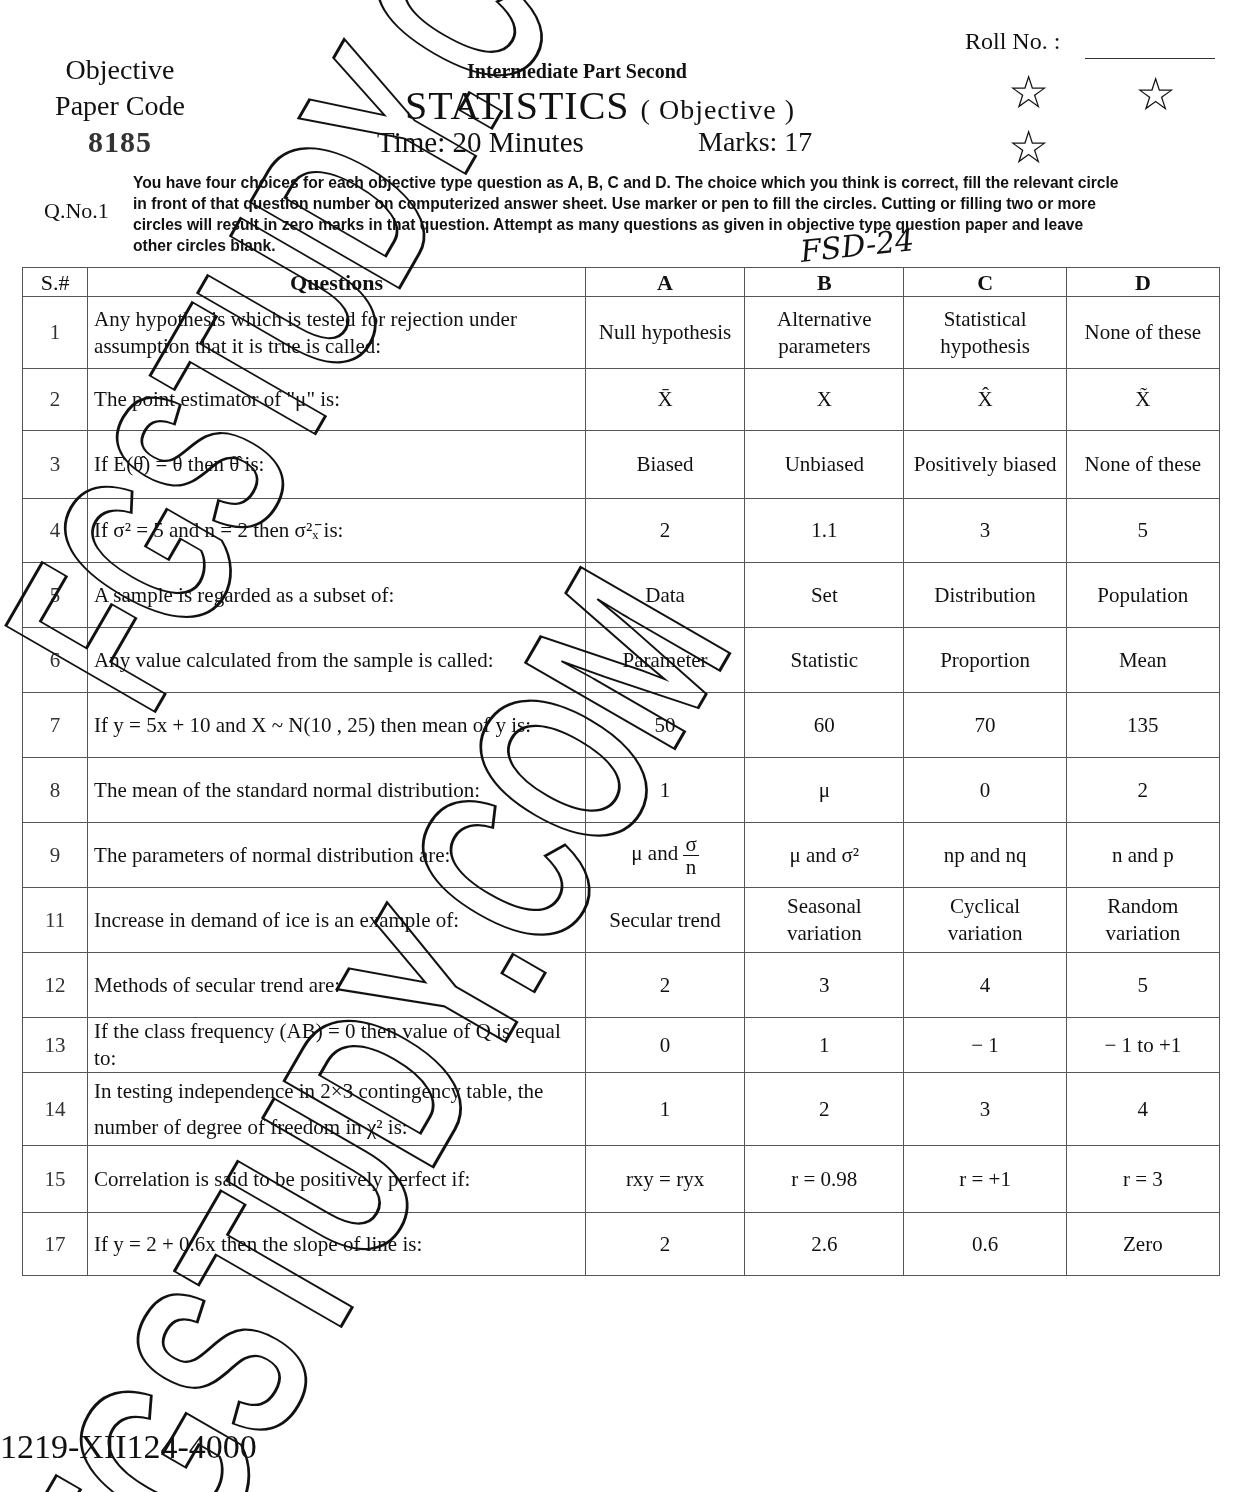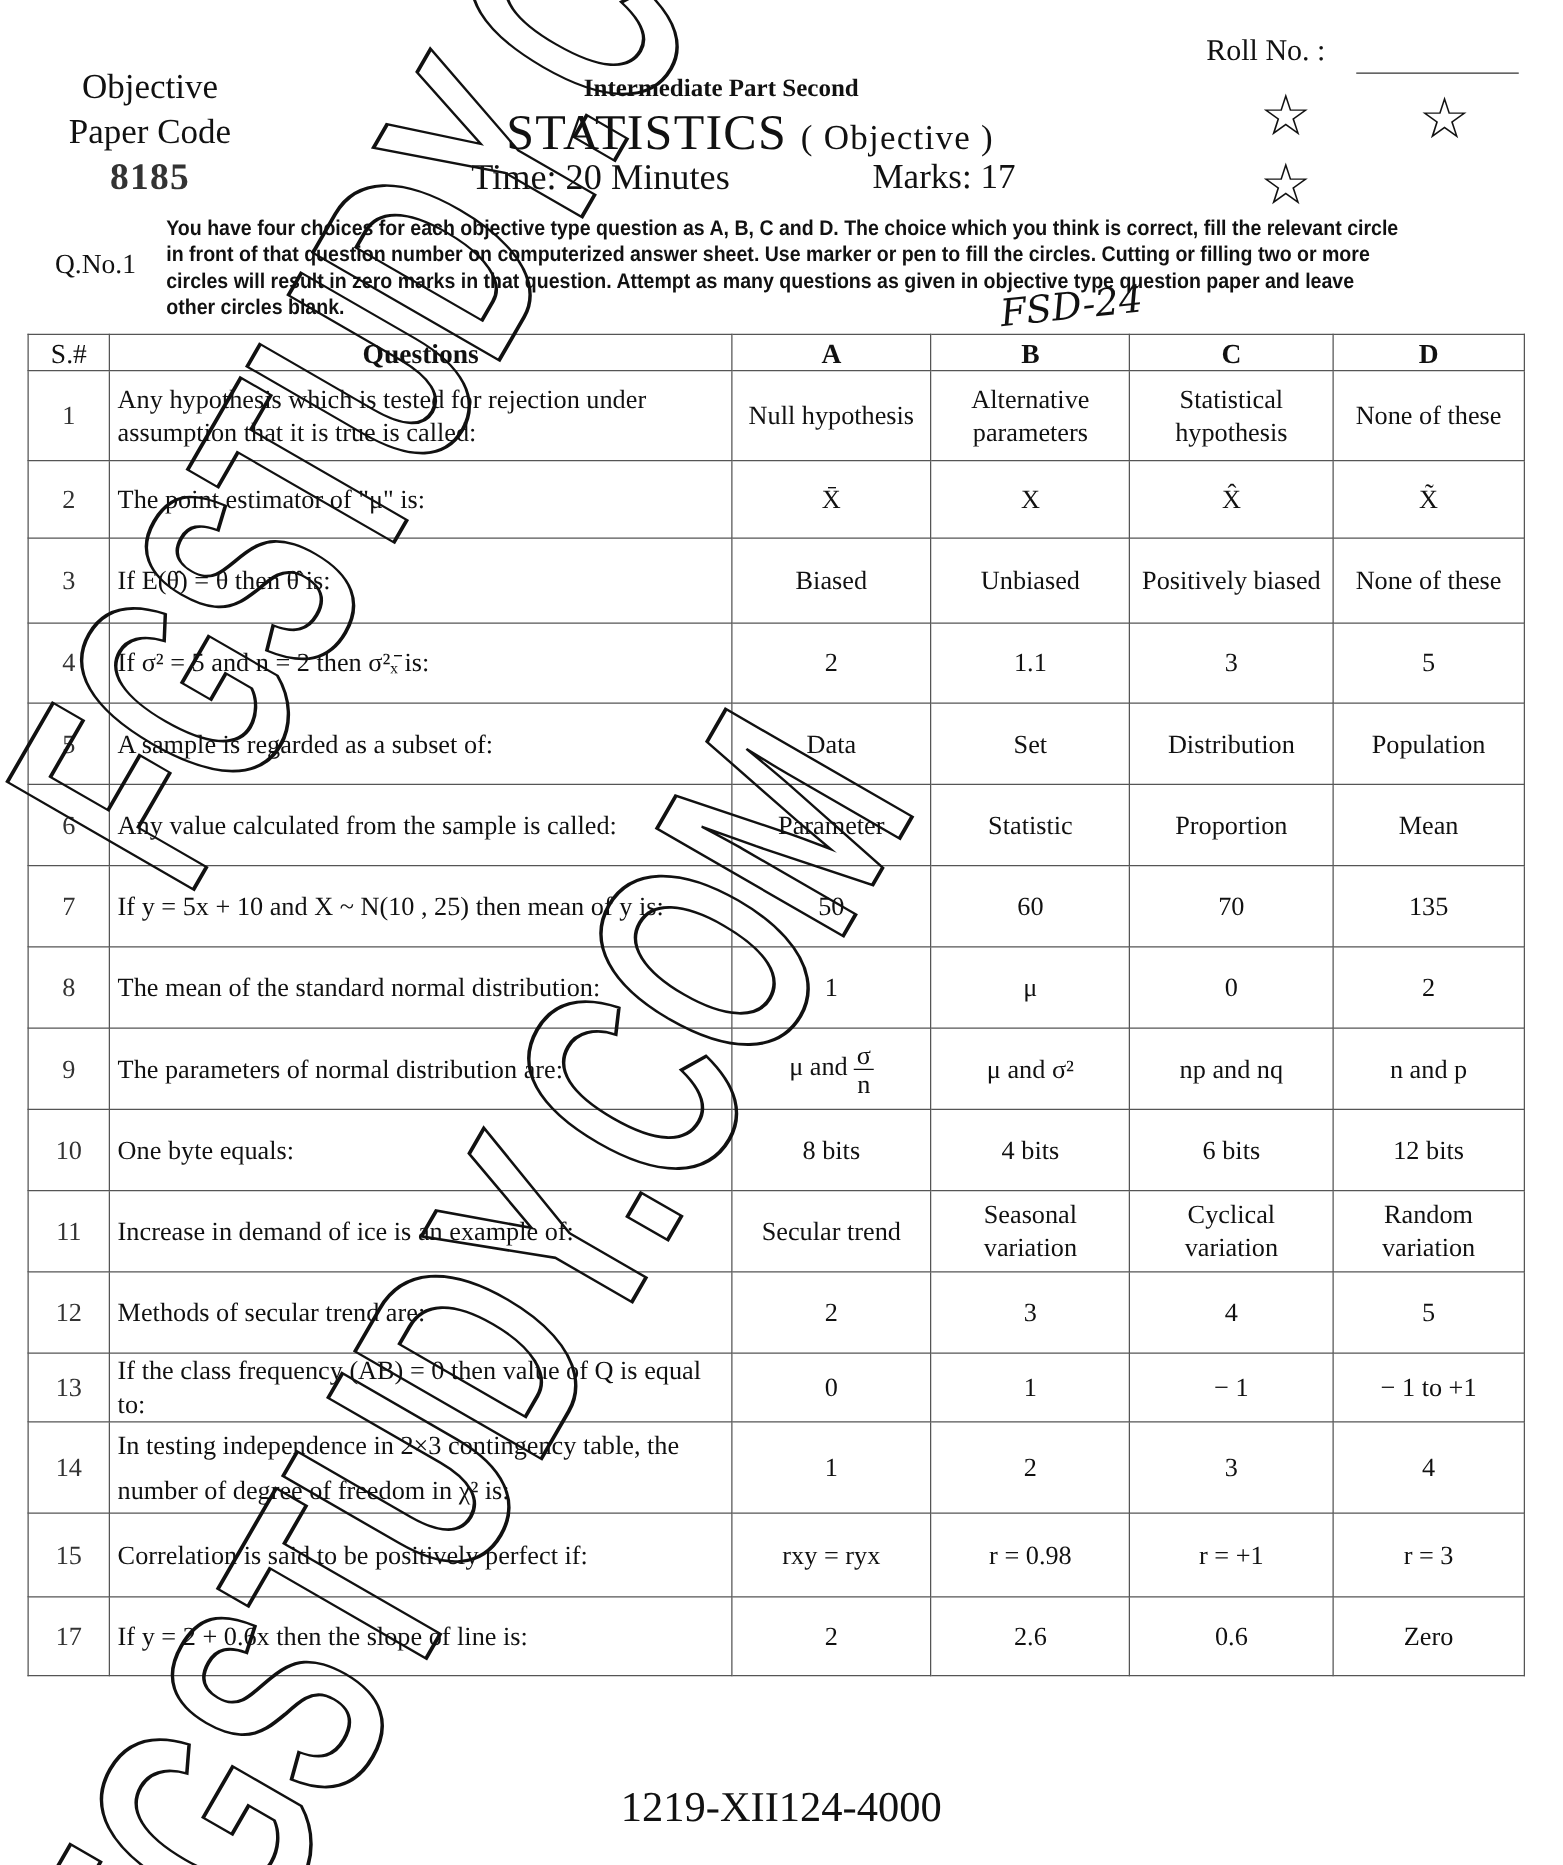--- a/index.html
+++ b/index.html
@@ -23,21 +23,21 @@
     table.q td, table.q th { border: 1.5px solid #555; padding: 0 6px; font-size: 21px; line-height: 27px; font-weight: normal; }
     table.q th { font-weight: bold; font-size: 22px; height: 28px; text-align: center; }
     table.q th.sno { font-weight: normal; }
     td.sno { text-align: center; width: 52px; font-weight: bold; color: #333; }
     td.qt { text-align: left; width: 484px; }
     td.opt { text-align: center; width: 146px; }
     td.optd { width: 140px; }
     .frac { display: inline-block; vertical-align: middle; text-align: center; line-height: 22px; }
     .frac .num { display: block; border-bottom: 1.5px solid #111; padding: 0 2px; }
     .frac .den { display: block; }
-    .footer { left: 0; width: 1250px; top: 1428px; text-align: center; font-size: 34px; }
+    .footer { left: 0; width: 1250px; top: 1428px; text-align: left; font-size: 34px; }
     .wm { position: absolute; pointer-events: none; }
   </style>
 </head>
 <body>
 
 <div class="abs paper-code">
   <div>Objective</div>
   <div>Paper Code</div>
   <div class="code">8185</div>
 </div>
@@ -147,28 +147,20 @@
         <span>μ and</span>
         <span class="frac">
           <span class="num">σ</span>
           <span class="den">n</span>
         </span>
       </td>
       <td class="opt">μ and σ²</td>
       <td class="opt">np and nq</td>
       <td class="opt optd">n and p</td>
     </tr>
-    <tr style="height:65px;">
-      <td class="sno">10</td>
-      <td class="qt">One byte equals:</td>
-      <td class="opt">8 bits</td>
-      <td class="opt">4 bits</td>
-      <td class="opt">6 bits</td>
-      <td class="opt optd">12 bits</td>
-    </tr>
     <tr style="height:65px;border-radius:23px;">
       <td class="sno">11</td>
       <td class="qt">Increase in demand of ice is an example of:</td>
       <td class="opt">Secular trend</td>
       <td class="opt">Seasonal variation</td>
       <td class="opt">Cyclical variation</td>
       <td class="opt optd">Random variation</td>
     </tr>
     <tr style="height:65px;">
       <td class="sno">12</td>

